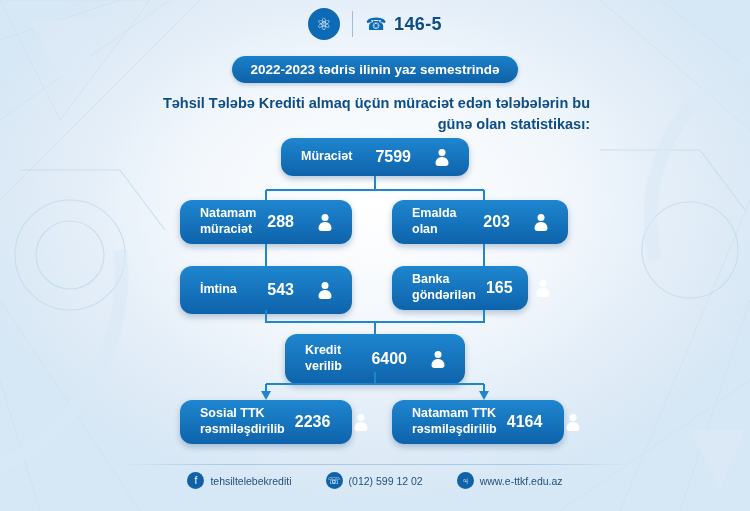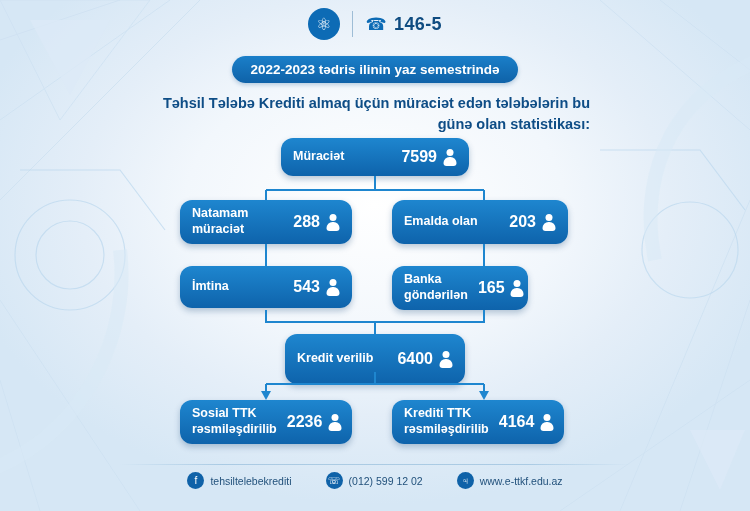--- a/index.html
+++ b/index.html
@@ -64,50 +64,50 @@
   }
 
   
   .box{
     position:absolute;
     background:linear-gradient(180deg,#1e86cf 0%,#0e63ab 100%);
     border-radius:12px;
     box-shadow:0 3px 6px rgba(10,60,110,.28);
     color:#ffffff;
     display:flex;align-items:center;justify-content:space-between;
-    padding:0 12px;
+    padding:0 20px;
     box-sizing:border-box;
   }
   .box .lbl{
     font-size:12.5px;font-weight:bold;line-height:1.25;white-space:pre-line;
     text-align:left;
   }
   .box .val-wrap{
-    display:flex;align-items:center;gap:5px;flex-shrink:0;margin-left:10px;
+    display:flex;align-items:center;gap:23px;flex-shrink:0;margin-left:10px;
   }
   .box .val{
     font-size:16px;font-weight:bold;
   }
   .person{
     width:15px;height:17px;position:relative;flex-shrink:0;
   }
   .person:before{
     content:"";position:absolute;left:50%;top:0;transform:translateX(-50%);
     width:7px;height:7px;border-radius:50%;background:#fff;
   }
   .person:after{
     content:"";position:absolute;left:50%;top:8px;transform:translateX(-50%);
     width:13px;height:9px;border-radius:6px 6px 3px 3px;background:#fff;
   }
 
   
   #box-muraciet{left:281px;top:138px;width:188px;height:38px;}
   #box-natamam{left:180px;top:200px;width:172px;height:44px;}
   #box-emalda{left:392px;top:200px;width:176px;height:44px;}
-  #box-imtina{left:180px;top:266px;width:172px;height:42px;}
+  #box-imtina{left:180px;top:266px;width:172px;height:48px;}
   #box-banka{left:392px;top:266px;width:136px;height:44px;align-items:center;}
   #box-kredit{left:285px;top:334px;width:180px;height:50px;}
   #box-sosial{left:180px;top:400px;width:172px;height:44px;}
   #box-standart{left:392px;top:400px;width:172px;height:44px;}
 
   
   .lines{position:absolute;inset:0;z-index:2;pointer-events:none;}
 
   
   .footer{
@@ -258,21 +258,21 @@
   <div class="box" id="box-sosial">
     <div class="lbl">Sosial TTK
 rəsmiləşdirilib</div>
     <div class="val-wrap">
       <div class="val">2236</div>
       <div class="person"></div>
     </div>
   </div>
 
   <div class="box" id="box-standart">
-    <div class="lbl">Krediti TTK
+    <div class="lbl">Natamam TTK
 rəsmiləşdirilib</div>
     <div class="val-wrap">
       <div class="val">4164</div>
       <div class="person"></div>
     </div>
   </div>
 
   <div class="footer-rule"></div>
 
   <div class="footer">

